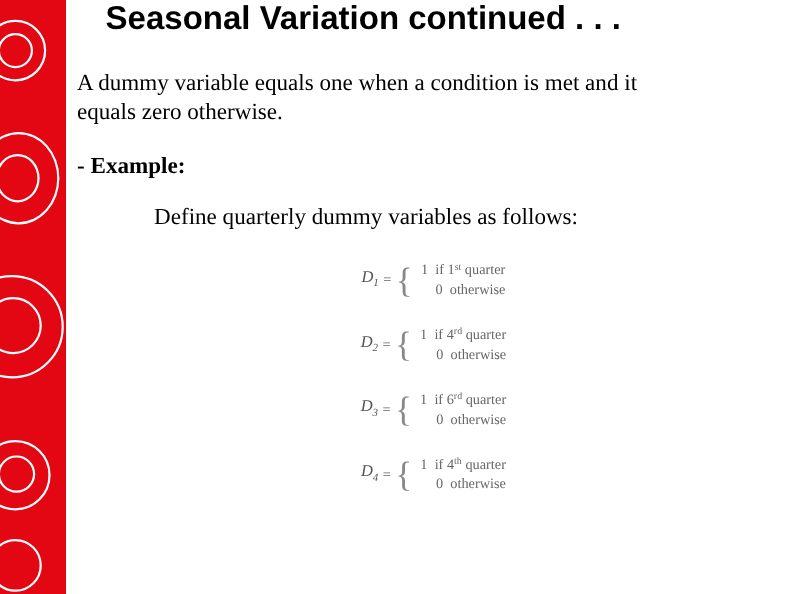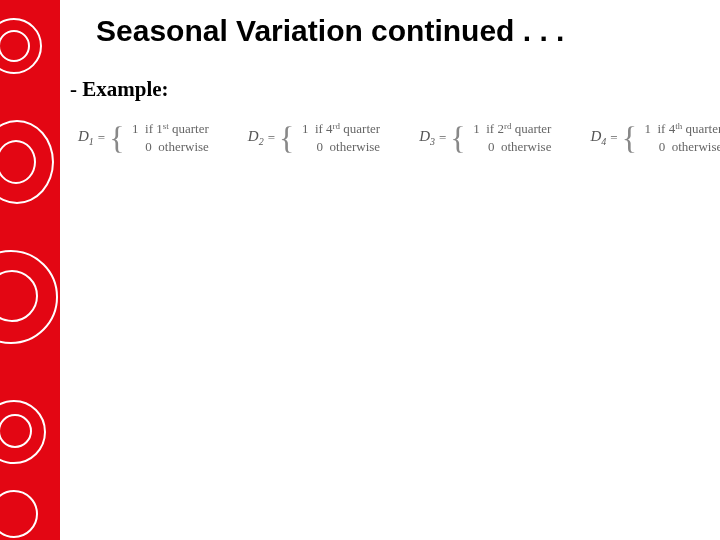--- a/index.html
+++ b/index.html
@@ -26,21 +26,20 @@
     position: absolute;
     border: 2px solid #fff;
     border-radius: 50%;
     background: transparent;
   }
   .content {
     position: absolute;
     left: 70px;
     top: 0;
     width: 640px;
-    padding-top: 14px;
   }
   .title {
     font-family: Arial, Helvetica, sans-serif;
     font-weight: bold;
     font-size: 30px;
     margin-left: 26px;
     margin-bottom: 28px;
   }
   .body-text {
     font-size: 21px;
@@ -56,22 +55,22 @@
   .ex {
     margin: 0 0 18px 0;
     font-weight: bold;
   }
   .define {
     margin-left: 70px;
     margin-bottom: 26px;
   }
   .formulas {
     display: flex;
-    flex-direction: row;
-    gap: 39px;
+    flex-direction: column;
+    gap: 24px;
     margin-left: 8px;
     font-size: 13px;
     color: #666;
     align-items: center;
   }
   .dvar {
     display: flex;
     align-items: center;
     gap: 4px;
   }
@@ -112,21 +111,23 @@
   <div class="swirl" style="width:48px;height:48px;left:-14px;top:270px;"></div>
   <div class="swirl" style="width:60px;height:60px;left:-18px;top:400px;"></div>
   <div class="swirl" style="width:30px;height:30px;left:-2px;top:414px;"></div>
   <div class="swirl" style="width:44px;height:44px;left:-10px;top:490px;"></div>
 </div>
 
 <div class="content">
   <div class="title">Seasonal Variation continued . . .</div>
 
   <div class="body-text">
+    <p class="para">A dummy variable equals one when a condition is met and it equals zero otherwise.</p>
     <p class="ex">- Example:</p>
+    <p class="define">Define quarterly dummy variables as follows:</p>
   </div>
 
   <div class="formulas">
 
     <div class="dvar">
       <span class="dname"><span>D</span><sub>1</sub></span>
       <span class="eq">=</span>
       <span class="brace">{</span>
       <span class="cases">
         <span class="row"><span class="v">1</span>&nbsp;&nbsp;<span>if 1</span><span class="ord">st</span><span> quarter</span></span>
@@ -142,21 +143,21 @@
         <span class="row"><span class="v">1</span>&nbsp;&nbsp;<span>if 4</span><span class="ord">rd</span><span> quarter</span></span>
         <span class="row"><span class="v">0</span>&nbsp;&nbsp;<span>otherwise</span></span>
       </span>
     </div>
 
     <div class="dvar">
       <span class="dname"><span>D</span><sub>3</sub></span>
       <span class="eq">=</span>
       <span class="brace">{</span>
       <span class="cases">
-        <span class="row"><span class="v">1</span>&nbsp;&nbsp;<span>if 2</span><span class="ord">rd</span><span> quarter</span></span>
+        <span class="row"><span class="v">1</span>&nbsp;&nbsp;<span>if 6</span><span class="ord">rd</span><span> quarter</span></span>
         <span class="row"><span class="v">0</span>&nbsp;&nbsp;<span>otherwise</span></span>
       </span>
     </div>
 
     <div class="dvar">
       <span class="dname"><span>D</span><sub>4</sub></span>
       <span class="eq">=</span>
       <span class="brace">{</span>
       <span class="cases">
         <span class="row"><span class="v">1</span>&nbsp;&nbsp;<span>if 4</span><span class="ord">th</span><span> quarter</span></span>

